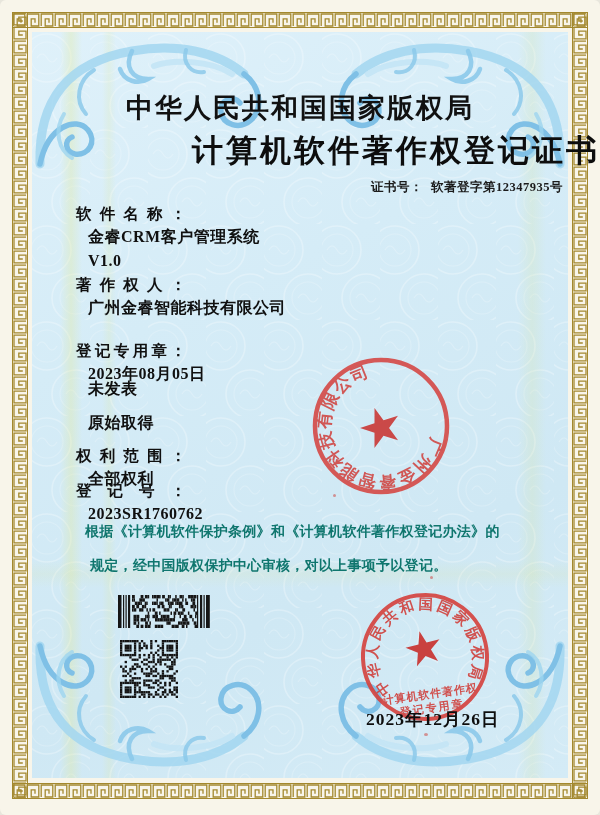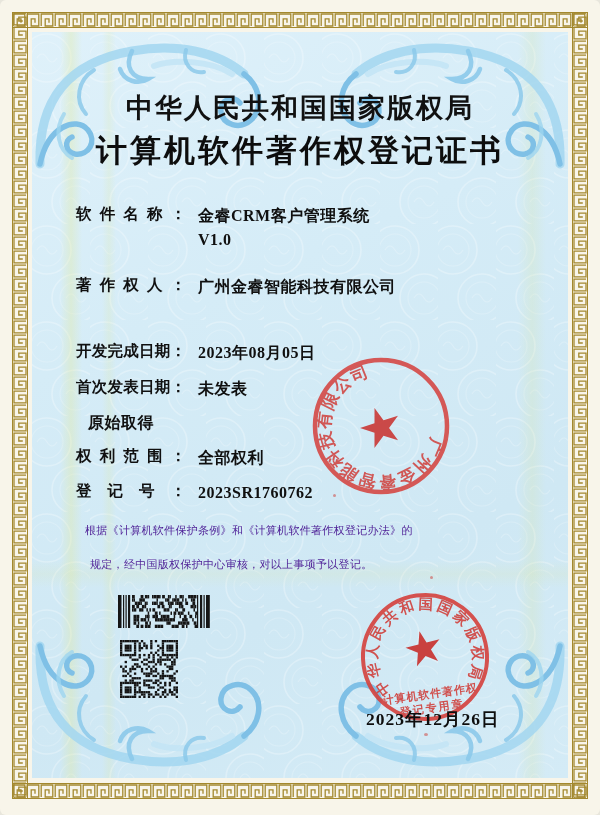--- a/index.html
+++ b/index.html
@@ -8,33 +8,33 @@
   .abs{position:absolute;}
   
   .frame{position:absolute;pointer-events:none;}
   
   .panel{position:absolute;left:32px;top:32px;width:536px;height:746px;
          background:linear-gradient(155deg,#dff1fa 0%,#d5ecf7 35%,#cfe8f4 70%,#d4ebf6 100%);}
   .streak{position:absolute;pointer-events:none;}
   
   .title-authority{position:absolute;left:0;right:0;top:90px;text-align:center;
       font-size:27px;font-weight:700;letter-spacing:2px;color:#111;}
-  .title-main{position:absolute;left:0;right:0;top:130px;text-align:center;
+  .title-main{position:absolute;left:0;right:0;top:130px;text-align:right;
       font-size:31px;font-weight:700;letter-spacing:3px;color:#0d0d0d;}
   .cert-line{position:absolute;left:371px;top:179px;font-size:12.5px;font-weight:700;
       letter-spacing:.5px;color:#1b1b1b;}
   .cert-line .num{margin-left:8px;}
   
   .field{position:absolute;left:76px;display:flex;align-items:flex-start;
-      font-weight:700;font-size:16px;color:#101010;}
+      font-weight:700;font-size:16px;color:#101010;flex-direction:column;}
   .flabel{flex:0 0 auto;width:110px;font-size:15.5px;text-align:justify;text-align-last:justify;
       text-justify:inter-character;}
   .fvalue{margin-left:12px;letter-spacing:.5px;line-height:24px;}
   
-  .stmt{position:absolute;font-size:11px;font-weight:400;letter-spacing:.3px;color:#4c1d95;}
+  .stmt{position:absolute;font-size:14px;font-weight:700;letter-spacing:.3px;color:#0f766e;}
   
   .barcode-box{position:absolute;left:118px;top:595px;width:92px;height:33px;}
   .qr-box{position:absolute;left:120px;top:640px;width:58px;height:58px;}
   .seal{position:absolute;pointer-events:none;}
   .issue-date{position:absolute;left:366px;top:707px;font-size:17.5px;font-weight:700;
       letter-spacing:1px;color:#0e0e0e;}
   .speck{position:absolute;border-radius:50%;background:#cf4742;opacity:.55;pointer-events:none;}
 </style>
 </head>
 <body>
@@ -98,36 +98,38 @@
 
   <svg class="abs" style="left:0;top:0;pointer-events:none" width="600" height="815">
     <use href="#flourish" transform="translate(36,36)"></use>
     <use href="#flourish" transform="translate(564,36) scale(-1,1)"></use>
     <use href="#flourish" transform="translate(36,774) scale(1,-1)"></use>
     <use href="#flourish" transform="translate(564,774) scale(-1,-1)"></use>
   </svg>
 
   <div class="title-authority">中华人民共和国国家版权局</div>
   <div class="title-main">计算机软件著作权登记证书</div>
+  <div class="cert-line">
+    <span>证书号：</span><span class="num">软著登字第12347935号</span>
+  </div>
 
   <div class="field" style="top:204px">
     <span class="flabel">软件名称：</span>
     <span class="fvalue"><span>金睿CRM客户管理系统</span><br>
     <span>V1.0</span></span>
   </div>
   <div class="field" style="top:275px">
     <span class="flabel">著作权人：</span>
     <span class="fvalue">广州金睿智能科技有限公司</span>
   </div>
   <div class="field" style="top:341px">
-    <span class="flabel">开发完成日期：</span>
+    <span class="flabel">登记专用章：</span>
     <span class="fvalue">2023年08月05日</span>
   </div>
   <div class="field" style="top:377px">
-    <span class="flabel">首次发表日期：</span>
     <span class="fvalue">未发表</span>
   </div>
   <div class="field" style="top:411px">
     <span class="fvalue">原始取得</span>
   </div>
   <div class="field" style="top:446px">
     <span class="flabel">权利范围：</span>
     <span class="fvalue">全部权利</span>
   </div>
   <div class="field" style="top:481px">

